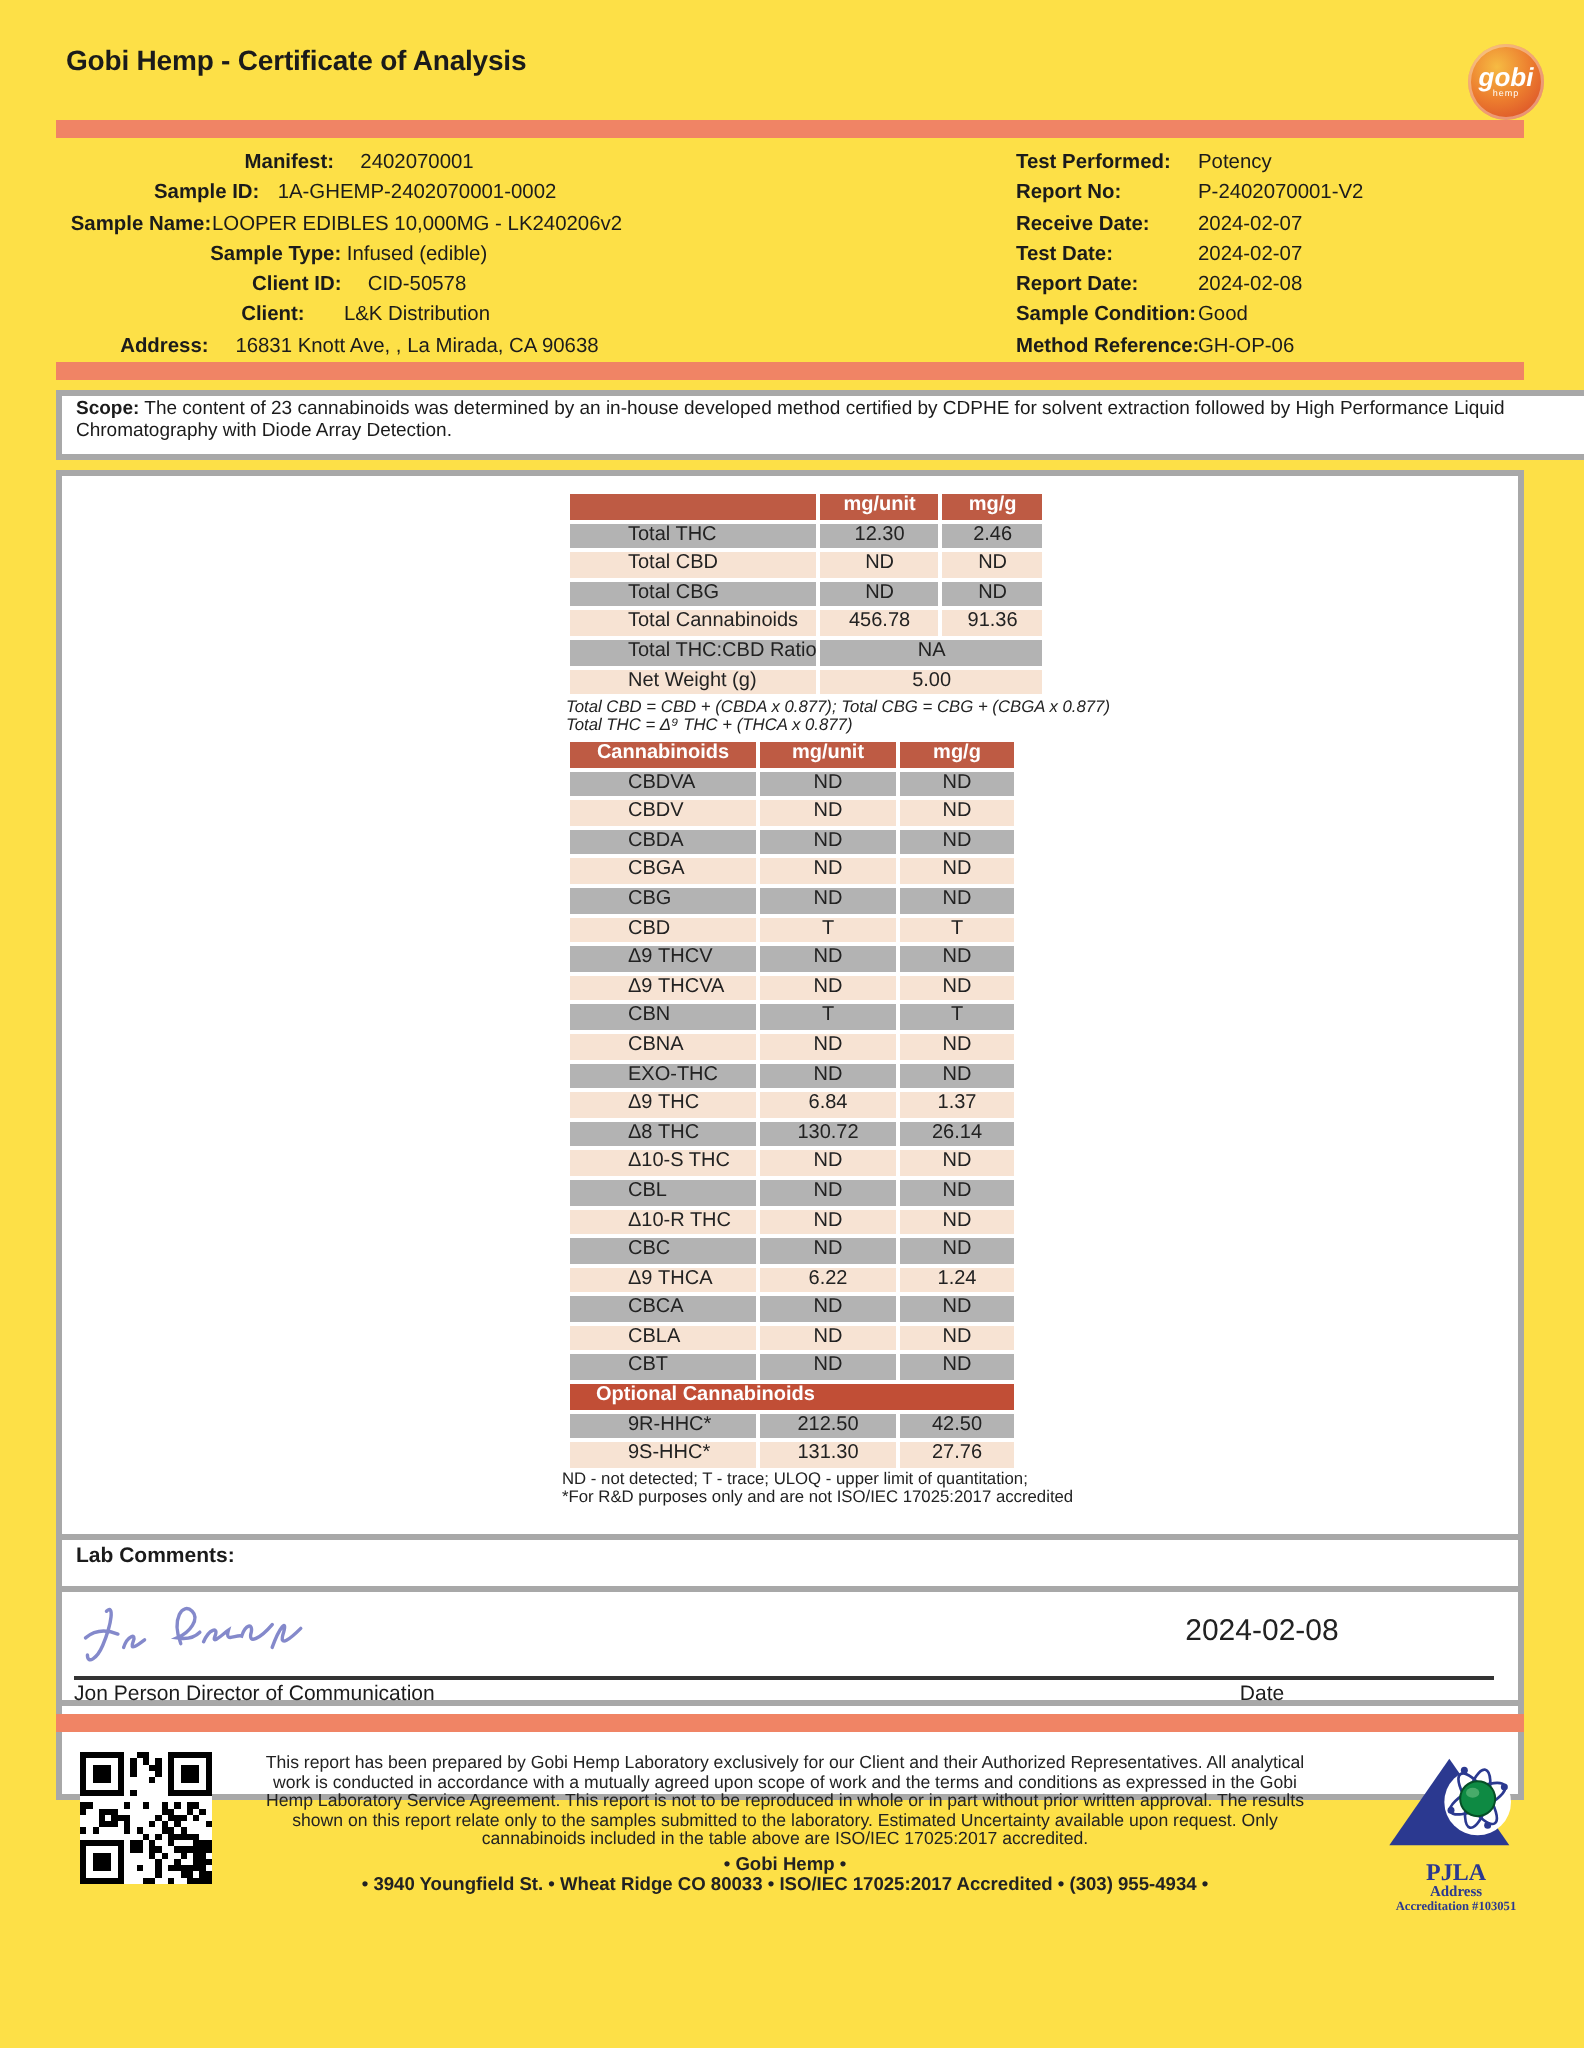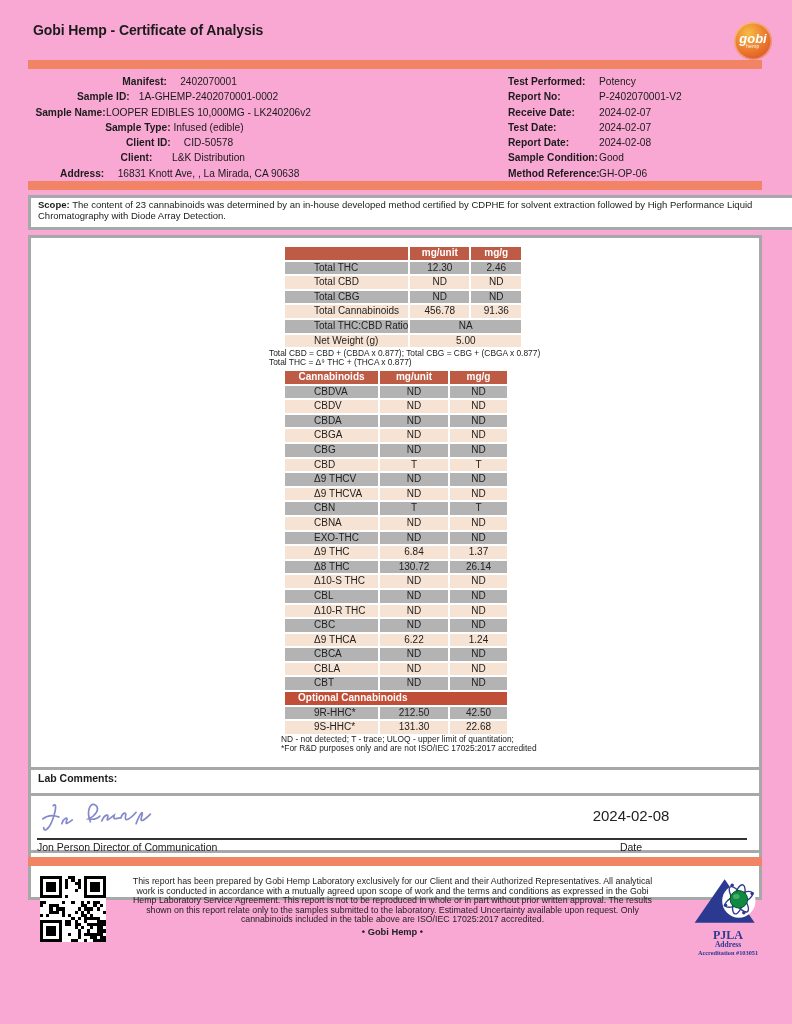--- a/index.html
+++ b/index.html
@@ -2,21 +2,21 @@
 <html style="--salmon: #F08465; --hdr-red: #BE5B44; --opt-red: #C14E36; --gray: #B3B3B3; --cream: #F7E3D3; --bdr: #A8A8A8; --sig: #8489CB; --navy: #2B3990;"><head>
 <meta charset="utf-8">
 <style>
   :root{
     --salmon:#F08465; --hdr-red:#BE5B44; --opt-red:#C14E36;
     --gray:#B3B3B3; --cream:#F7E3D3; --bdr:#A8A8A8;
     --sig:#8489CB; --navy:#2B3990; --green:#0E8A43; --ink:#1B1B1B;
   }
   *{margin:0;padding:0;box-sizing:border-box;}
   html,body{background:#fff;}
-  .page{position:relative;width:792px;height:1024px;background:#f9a8d4;overflow:hidden;
+  .page{position:relative;width:792px;height:1024px;background:#fde047;overflow:hidden;
          font-family:"Liberation Sans", sans-serif;color:var(--ink);}
   .title{position:absolute;left:33px;top:22px;font-size:14px;font-weight:bold;letter-spacing:-0.1px;}
   .logo{position:absolute;left:734px;top:22px;width:38px;height:38px;border-radius:50%;
         background:radial-gradient(circle at 38% 30%, #f6bb43 0%, #ec7c2e 48%, #d43f27 100%);
         display:flex;flex-direction:column;align-items:center;justify-content:center;color:#fff;
         box-shadow:inset 0 0 0 1.5px rgba(255,255,255,.35);}
   .logo-txt{font-size:13px;font-weight:bold;font-style:italic;line-height:11px;}
   .logo-sub{font-size:4.5px;line-height:5px;letter-spacing:.5px;}
   .hr{position:absolute;left:28px;width:734px;height:9px;background:var(--salmon);}
   .hr1{top:60px;} .hr2{top:181px;} .hr3{top:857px;}
@@ -33,21 +33,21 @@
   .main-wrap{position:absolute;left:252px;top:131px;}
   .ctable{border-collapse:separate;border-spacing:2px;font-size:10px;color:#222;}
   .ctable th,.ctable td{height:12.6px;line-height:12.6px;padding:0;overflow:hidden;white-space:nowrap;}
   .ctable th{background:var(--hdr-red);color:#fff;font-weight:bold;text-align:center;}
   tr.gray td{background:var(--gray);}
   tr.cream td{background:var(--cream);}
   td.lbl{text-align:left;padding-left:29px;}
   td.val{text-align:center;}
   tr.opt td{background:var(--opt-red);color:#fff;font-weight:bold;text-align:left;padding-left:13px;}
   .fn{position:absolute;font-size:8.4px;line-height:9.4px;color:#222;}
-  .fn1{left:238px;top:111px;} .fn2{left:250px;top:497px;}
+  .fn1{left:252px;top:111px;font-style:italic;} .fn2{left:250px;top:497px;}
   .lab-box{position:absolute;left:28px;top:767px;width:734px;height:37px;border:3px solid var(--bdr);
            background:#fff;font-size:10.5px;font-weight:bold;padding:2px 7px;}
   .sig-box{position:absolute;left:28px;top:793px;width:734px;height:60px;border:3px solid var(--bdr);background:#fff;}
   .sig-svg{position:absolute;left:8px;top:2px;}
   .sig-line{position:absolute;left:6px;right:12px;top:42px;border-top:2px solid #333;}
   .sig-name{position:absolute;left:6px;top:45px;font-size:10.5px;}
   .sig-date{position:absolute;left:520px;top:11px;width:160px;text-align:center;font-size:15px;color:#222;}
   .sig-datelbl{position:absolute;left:520px;top:45px;width:160px;text-align:center;font-size:10.5px;}
   .qr{position:absolute;left:40px;top:876px;width:66px;height:66px;background:#fff;}
   .foot-txt{position:absolute;left:125px;top:877px;width:535px;text-align:center;font-size:8.8px;line-height:9.5px;color:#222;}
@@ -278,21 +278,21 @@
         </tbody>
         <tbody id="opt-rows">
             <tr class="gray">
               <td class="lbl">9R-HHC*</td>
               <td class="val">212.50</td>
               <td class="val">42.50</td>
             </tr>
             <tr class="cream">
               <td class="lbl">9S-HHC*</td>
               <td class="val">131.30</td>
-              <td class="val">22.68</td>
+              <td class="val">27.76</td>
             </tr>
           </tbody>
       </table>
     </div>
 
     <div class="fn fn2">
       <div>ND - not detected; T - trace; ULOQ - upper limit of quantitation;</div>
       <div>*For R&amp;D purposes only and are not ISO/IEC 17025:2017 accredited</div>
     </div>
   </div>
@@ -433,20 +433,21 @@
       <rect x="15" y="1" width="5" height="5" fill="#fff"></rect>
       <rect x="16" y="2" width="3" height="3" fill="#000"></rect>
       <rect x="0" y="14" width="7" height="7" fill="#000"></rect>
       <rect x="1" y="15" width="5" height="5" fill="#fff"></rect>
       <rect x="2" y="16" width="3" height="3" fill="#000"></rect>
     </svg>
 
   <div class="foot-txt">
     <div>This report has been prepared by Gobi Hemp Laboratory exclusively for our Client and their Authorized Representatives. All analytical work is conducted in accordance with a mutually agreed upon scope of work and the terms and conditions as expressed in the Gobi Hemp Laboratory Service Agreement. This report is not to be reproduced in whole or in part without prior written approval. The results shown on this report relate only to the samples submitted to the laboratory. Estimated Uncertainty available upon request. Only cannabinoids included in the table above are ISO/IEC 17025:2017 accredited.</div>
     <div class="foot-org">• Gobi Hemp •</div>
+    <div class="foot-addr">• 3940 Youngfield St. • Wheat Ridge CO 80033 • ISO/IEC 17025:2017 Accredited • (303) 955-4934 •</div>
   </div>
 
   <div class="pjla">
     <svg width="84" height="50" viewBox="0 0 88 60">
       <polygon points="4,56 40,4 76,56" fill="#2B3990"></polygon>
       <circle cx="57" cy="30" r="20" fill="#ffffff"></circle>
       <g stroke="#2B3990" fill="none" stroke-width="1.6">
         <ellipse cx="57" cy="28" rx="18" ry="6.2" transform="rotate(-25 57 28)"></ellipse>
         <ellipse cx="57" cy="28" rx="18" ry="6.2" transform="rotate(55 57 28)"></ellipse>
         <ellipse cx="57" cy="28" rx="18" ry="6.2" transform="rotate(-75 57 28)"></ellipse>

